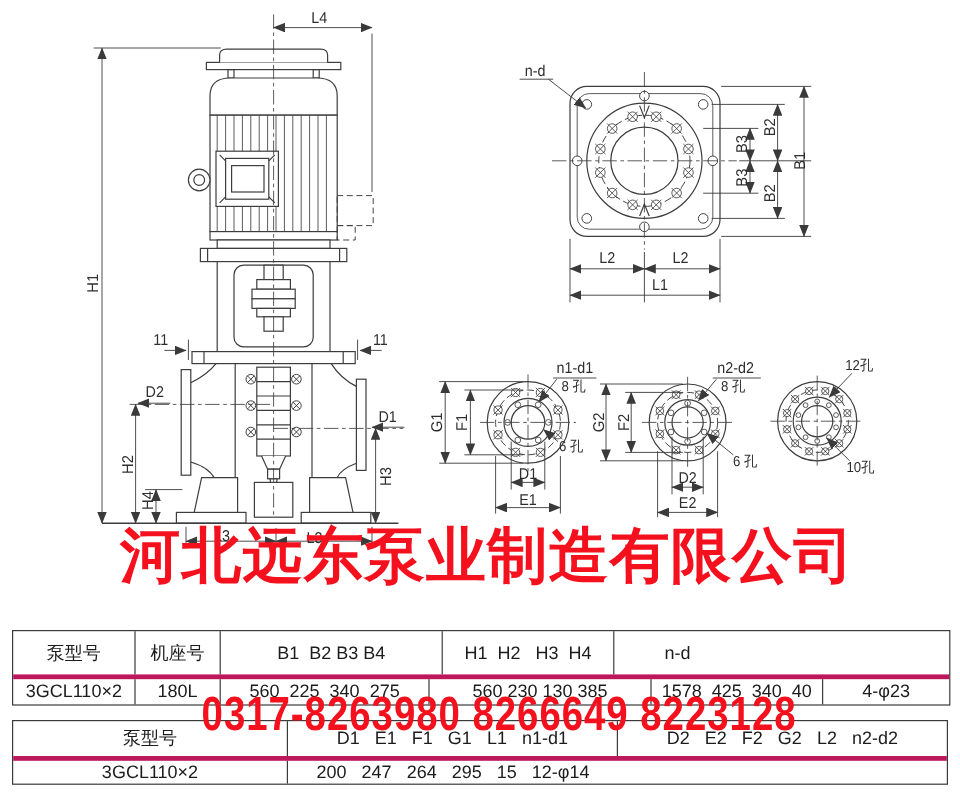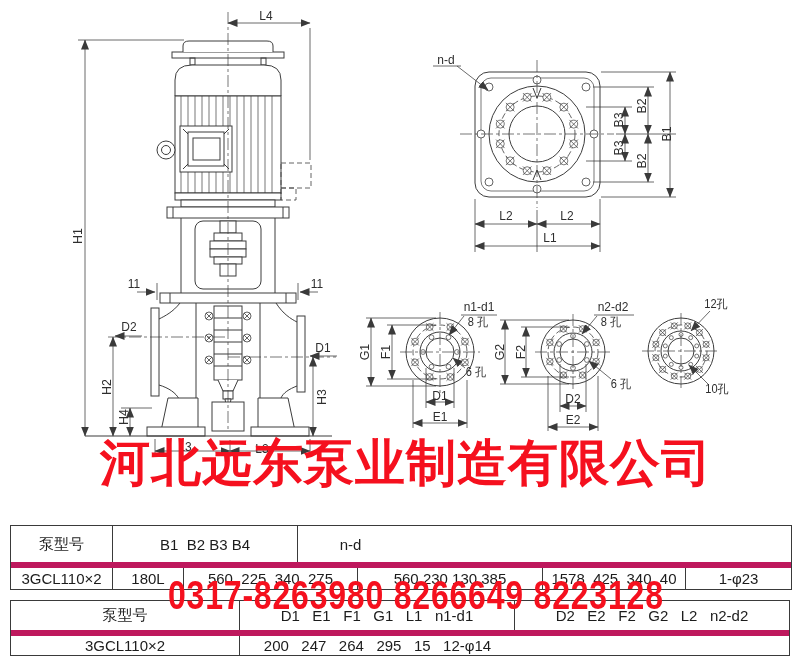--- a/index.html
+++ b/index.html
@@ -13,21 +13,21 @@
   .sm{font-size:12px;}
   
   .company{position:absolute;left:100px;top:437px;font-size:50px;letter-spacing:1px;
            line-height:1.05;white-space:nowrap;font-weight:700;}
   .phone{position:absolute;left:168px;top:573px;font-size:40px;font-weight:700;
          white-space:nowrap;transform-origin:left top;transform:scaleX(.8);letter-spacing:1px;}
   
   .tbl{position:absolute;border:1px solid #3a3a3a;box-sizing:border-box;
        font-family:Liberation Sans, sans-serif;color:#1c1c1c;background:transparent;}
   .t-row{display:flex;}
-  .t-row + .t-row{border-top:6px solid #be185d;}
+  .t-row + .t-row{border-top:4px solid #be185d;}
   .t-cell{flex:0 0 auto;box-sizing:border-box;border-right:1px solid #3a3a3a;
           display:flex;align-items:center;justify-content:center;
           white-space:pre;font-size:15px;overflow:hidden;}
   .t-cell:last-child{border-right:none;}
   #table1 .t-row:first-child .t-cell{height:36px;}
   #table1 .t-row:last-child  .t-cell{height:21px;}
   #table2 .t-row:first-child .t-cell{height:29px;}
   #table2 .t-row:last-child  .t-cell{height:19px;}
 </style>
 </head>
@@ -504,30 +504,32 @@
   <div class="lbl" style="left:573px;top:419px">E2</div>
 
   <div class="lbl sm" style="left:716px;top:304px">12孔</div>
   <div class="lbl sm" style="left:717px;top:389px">10孔</div>
 
   <div class="company" style="color: rgb(245, 16, 30);">河北远东泵业制造有限公司</div>
 
   <div class="tbl" id="table1" style="left:10px;top:525px;width:782px;">
     <div class="t-row">
       <div class="t-cell" style="width:102px">泵型号</div>
+      <div class="t-cell" style="width:71px">机座号</div>
       <div class="t-cell" style="width:185px">B1  B2 B3 B4</div>
+      <div class="t-cell" style="width:143px">H1  H2   H3  H4</div>
       <div class="t-cell" style="width:105px">n-d</div>
     </div>
     <div class="t-row">
       <div class="t-cell" style="width:102px">3GCL110×2</div>
       <div class="t-cell" style="width:71px">180L</div>
       <div class="t-cell" style="width:174px">560  225  340  275</div>
       <div class="t-cell" style="width:185px">560 230 130 385</div>
       <div class="t-cell" style="width:143px">1578  425  340  40</div>
-      <div class="t-cell" style="width:105px">1-φ23</div>
+      <div class="t-cell" style="width:105px">4-φ23</div>
     </div>
   </div>
 
   <div class="tbl" id="table2" style="left:10px;top:600px;width:780px;">
     <div class="t-row">
       <div class="t-cell" style="width:229px">泵型号</div>
       <div class="t-cell" style="width:275px">D1   E1   F1   G1   L1   n1-d1</div>
       <div class="t-cell" style="width:274px">D2   E2   F2   G2   L2   n2-d2</div>
     </div>
     <div class="t-row">

